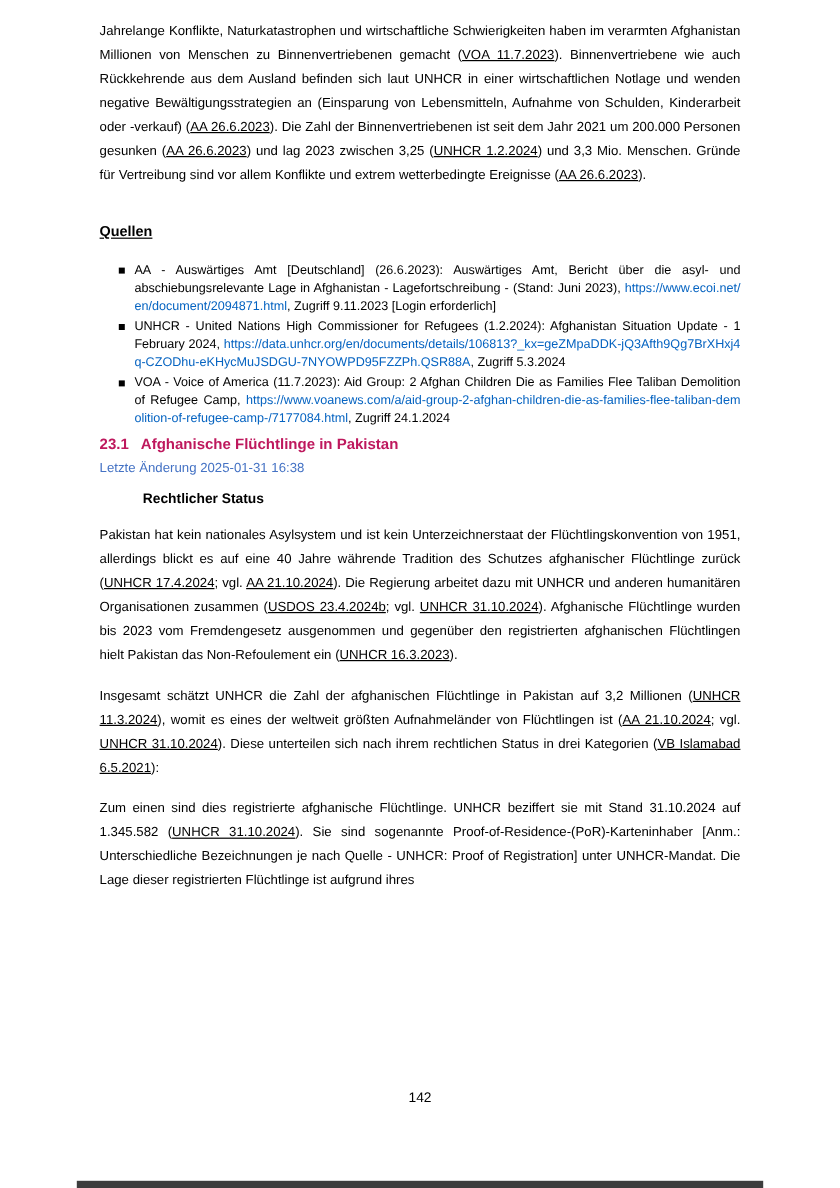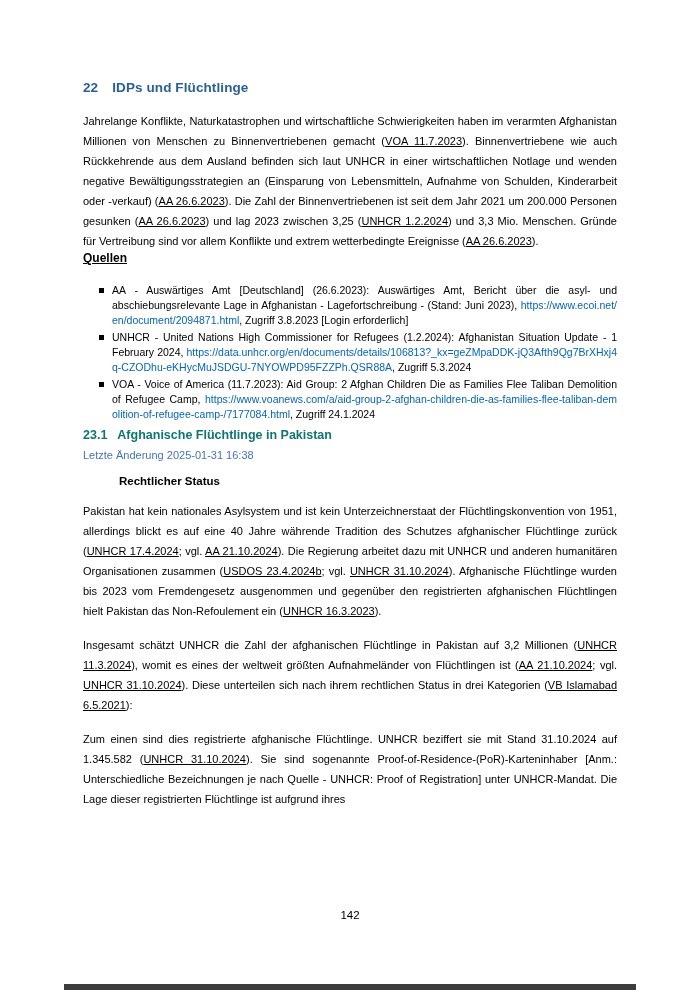--- a/index.html
+++ b/index.html
@@ -15,38 +15,38 @@
     height: 990px;
     background: #ffffff;
     overflow: hidden;
     margin: 0 auto;
   }
   .content { position: absolute; left: 83px; right: 83px; top: 0; }
 
   .h1 { color: #2a6099; font-size: 13.5px; font-weight: bold; letter-spacing: 0.1px; }
   .h1-22 { margin-top: 80px; }
   .h1-23 { margin-top: 20px; }
-  .h2 { color: #0f766e; font-size: 12.5px; font-weight: bold; margin-top: 6px; }
+  .h2 { color: #be185d; font-size: 12.5px; font-weight: bold; margin-top: 6px; }
   .sec-num { margin-right: 14px; }
   .h2 .sec-num { margin-right: 10px; }
 
   .meta { margin-top: 7px; color: #4472c4; font-size: 11px; }
 
   .para {
     margin-top: 16px;
     font-size: 11px;
     line-height: 20px;
     text-align: justify;
   }
   .para-tight { margin-top: 14px; }
 
   .ref { text-decoration: underline; }
   .url { color: #0563c1; word-break: break-all; }
 
-  .quellen { margin-top: 0; font-size: 12px; font-weight: bold; text-decoration: underline; }
+  .quellen { margin-top: 30px; font-size: 12px; font-weight: bold; text-decoration: underline; }
 
   .sources {
     margin-top: 18px;
     font-size: 10.5px;
     line-height: 15px;
     text-align: justify;
   }
   .source-item { position: relative; margin-left: 15px; padding-left: 14px; margin-bottom: 2px; }
   .bullet {
     position: absolute;
@@ -77,32 +77,29 @@
     height: 6px;
     background: #3d3d3d;
   }
 </style>
 </head>
 <body>
 
 <div class="page">
   <div class="content">
 
-    <div class="h1 h1-22">
-      <span class="sec-num">22</span><span>IDPs und Flüchtlinge</span>
-    </div>
 
     <p class="para"><span>Jahrelange Konflikte, Naturkatastrophen und wirtschaftliche Schwierigkeiten haben im verarmten Afghanistan Millionen von Menschen zu Binnenvertriebenen gemacht (</span><span class="ref">VOA 11.7.2023</span><span>). Binnenvertriebene wie auch Rückkehrende aus dem Ausland befinden sich laut UNHCR in einer wirtschaftlichen Notlage und wenden negative Bewältigungsstrategien an (Einsparung von Lebensmitteln, Aufnahme von Schulden, Kinderarbeit oder -verkauf) (</span><span class="ref">AA 26.6.2023</span><span>). Die Zahl der Binnenvertriebenen ist seit dem Jahr 2021 um 200.000 Personen gesunken (</span><span class="ref">AA 26.6.2023</span><span>) und lag 2023 zwischen 3,25 (</span><span class="ref">UNHCR 1.2.2024</span><span>) und 3,3 Mio. Menschen. Gründe für Vertreibung sind vor allem Konflikte und extrem wetterbedingte Ereignisse (</span><span class="ref">AA 26.6.2023</span><span>).</span></p>
 
     <div class="quellen">Quellen</div>
 
     <div class="sources">
       <div class="source-item">
         <span class="bullet"></span>
-        <span class="source-text"><span>AA - Auswärtiges Amt [Deutschland] (26.6.2023): Auswärtiges Amt, Bericht über die asyl- und abschiebungsrelevante Lage in Afghanistan - Lagefortschreibung - (Stand: Juni 2023), </span><span class="url">https://www.ecoi.net/en/document/2094871.html</span><span>, Zugriff 3.8.2023 [Login erforderlich]</span></span>
+        <span class="source-text"><span>AA - Auswärtiges Amt [Deutschland] (26.6.2023): Auswärtiges Amt, Bericht über die asyl- und abschiebungsrelevante Lage in Afghanistan - Lagefortschreibung - (Stand: Juni 2023), </span><span class="url">https://www.ecoi.net/en/document/2094871.html</span><span>, Zugriff 9.11.2023 [Login erforderlich]</span></span>
       </div>
       <div class="source-item">
         <span class="bullet"></span>
         <span class="source-text"><span>UNHCR - United Nations High Commissioner for Refugees (1.2.2024): Afghanistan Situation Update - 1 February 2024, </span><span class="url">https://data.unhcr.org/en/documents/details/106813?_kx=geZMpaDDK-jQ3Afth9Qg7BrXHxj4q-CZODhu-eKHycMuJSDGU-7NYOWPD95FZZPh.QSR88A</span><span>, Zugriff 5.3.2024</span></span>
       </div>
       <div class="source-item">
         <span class="bullet"></span>
         <span class="source-text"><span>VOA - Voice of America (11.7.2023): Aid Group: 2 Afghan Children Die as Families Flee Taliban Demolition of Refugee Camp, </span><span class="url">https://www.voanews.com/a/aid-group-2-afghan-children-die-as-families-flee-taliban-demolition-of-refugee-camp-/7177084.html</span><span>, Zugriff 24.1.2024</span></span>
       </div>
     </div>

